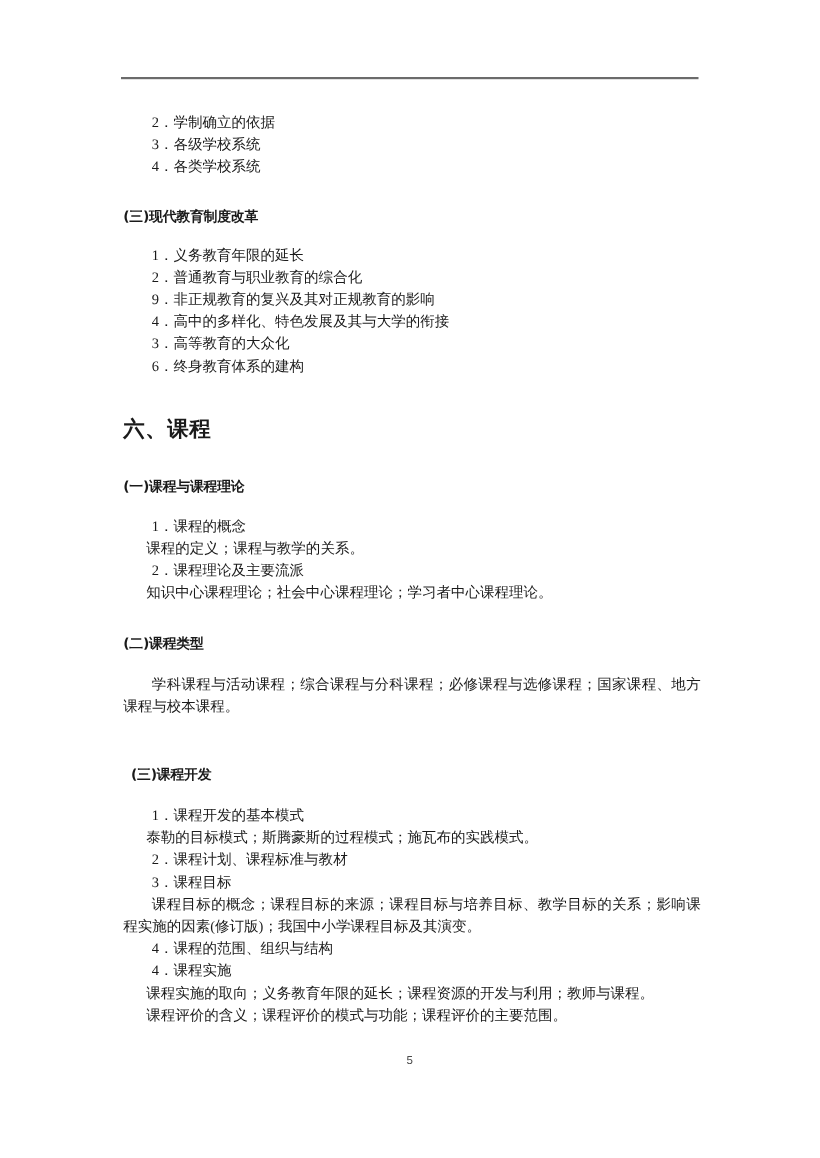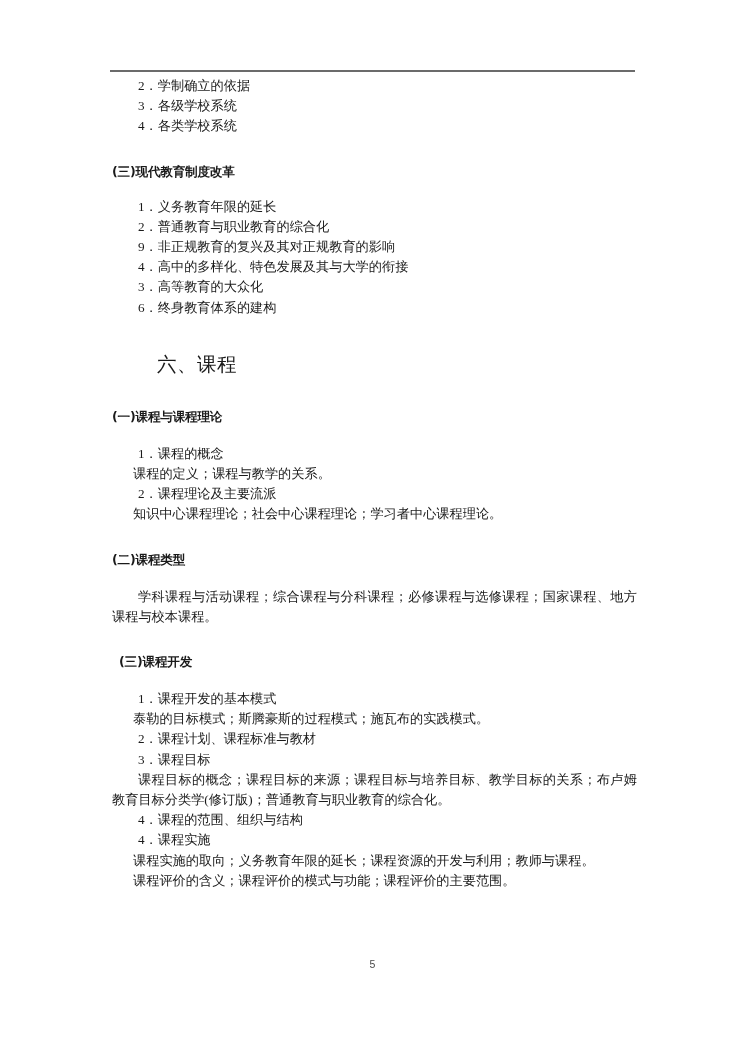--- a/index.html
+++ b/index.html
@@ -21,21 +21,21 @@
     position: absolute;
     left: 110px;
     top: 70px;
     width: 525px;
     height: 2px;
     background: #6b6b6b;
   }
   .content {
     position: absolute;
     left: 112px;
-    top: 76px;
+    top: 101px;
     width: 525px;
   }
   .list-item {
     font-size: 13.2px;
     line-height: 20.2px;
     padding-left: 26px;
     white-space: nowrap;
   }
   .plain-line {
     font-size: 13.2px;
@@ -45,28 +45,28 @@
   }
   .sub-head {
     font-family: "DejaVu Sans", "Liberation Sans", sans-serif;
     font-weight: bold;
     font-size: 12.6px;
     line-height: 18px;
     letter-spacing: -0.2px;
   }
   .sub-head.indented {
     padding-left: 7px;
+    margin-top: 17px;
   }
   .major-head {
     font-family: "DejaVu Sans", "Liberation Sans", sans-serif;
-    font-weight: normal;
+    font-weight: bold;
     font-size: 19.5px;
     line-height: 26px;
     letter-spacing: 0.5px;
-    margin-left: 45px;
   }
   .para {
     font-size: 13.2px;
     line-height: 20.2px;
     text-indent: 26px;
     text-align: justify;
     text-justify: inter-ideograph;
   }
   .gap-16 { height: 16px; }
   .gap-18 { height: 18px; }
@@ -135,21 +135,21 @@
 
     <div class="gap-26"></div>
 
     <div class="sub-head indented">(三)课程开发</div>
     <div class="gap-18"></div>
     <div>
       <div class="list-item">1．课程开发的基本模式</div>
       <div class="plain-line">泰勒的目标模式；斯腾豪斯的过程模式；施瓦布的实践模式。</div>
       <div class="list-item">2．课程计划、课程标准与教材</div>
       <div class="list-item">3．课程目标</div>
-      <div class="para">课程目标的概念；课程目标的来源；课程目标与培养目标、教学目标的关系；布卢姆教育目标分类学(修订版)；普通教育与职业教育的综合化。</div>
+      <div class="para">课程目标的概念；课程目标的来源；课程目标与培养目标、教学目标的关系；影响课程实施的因素(修订版)；我国中小学课程目标及其演变。</div>
       <div class="list-item">4．课程的范围、组织与结构</div>
       <div class="list-item">4．课程实施</div>
       <div class="plain-line">课程实施的取向；义务教育年限的延长；课程资源的开发与利用；教师与课程。</div>
       <div class="plain-line">课程评价的含义；课程评价的模式与功能；课程评价的主要范围。</div>
     </div>
 
   </div>
 
   <div class="page-number">5</div>
 

